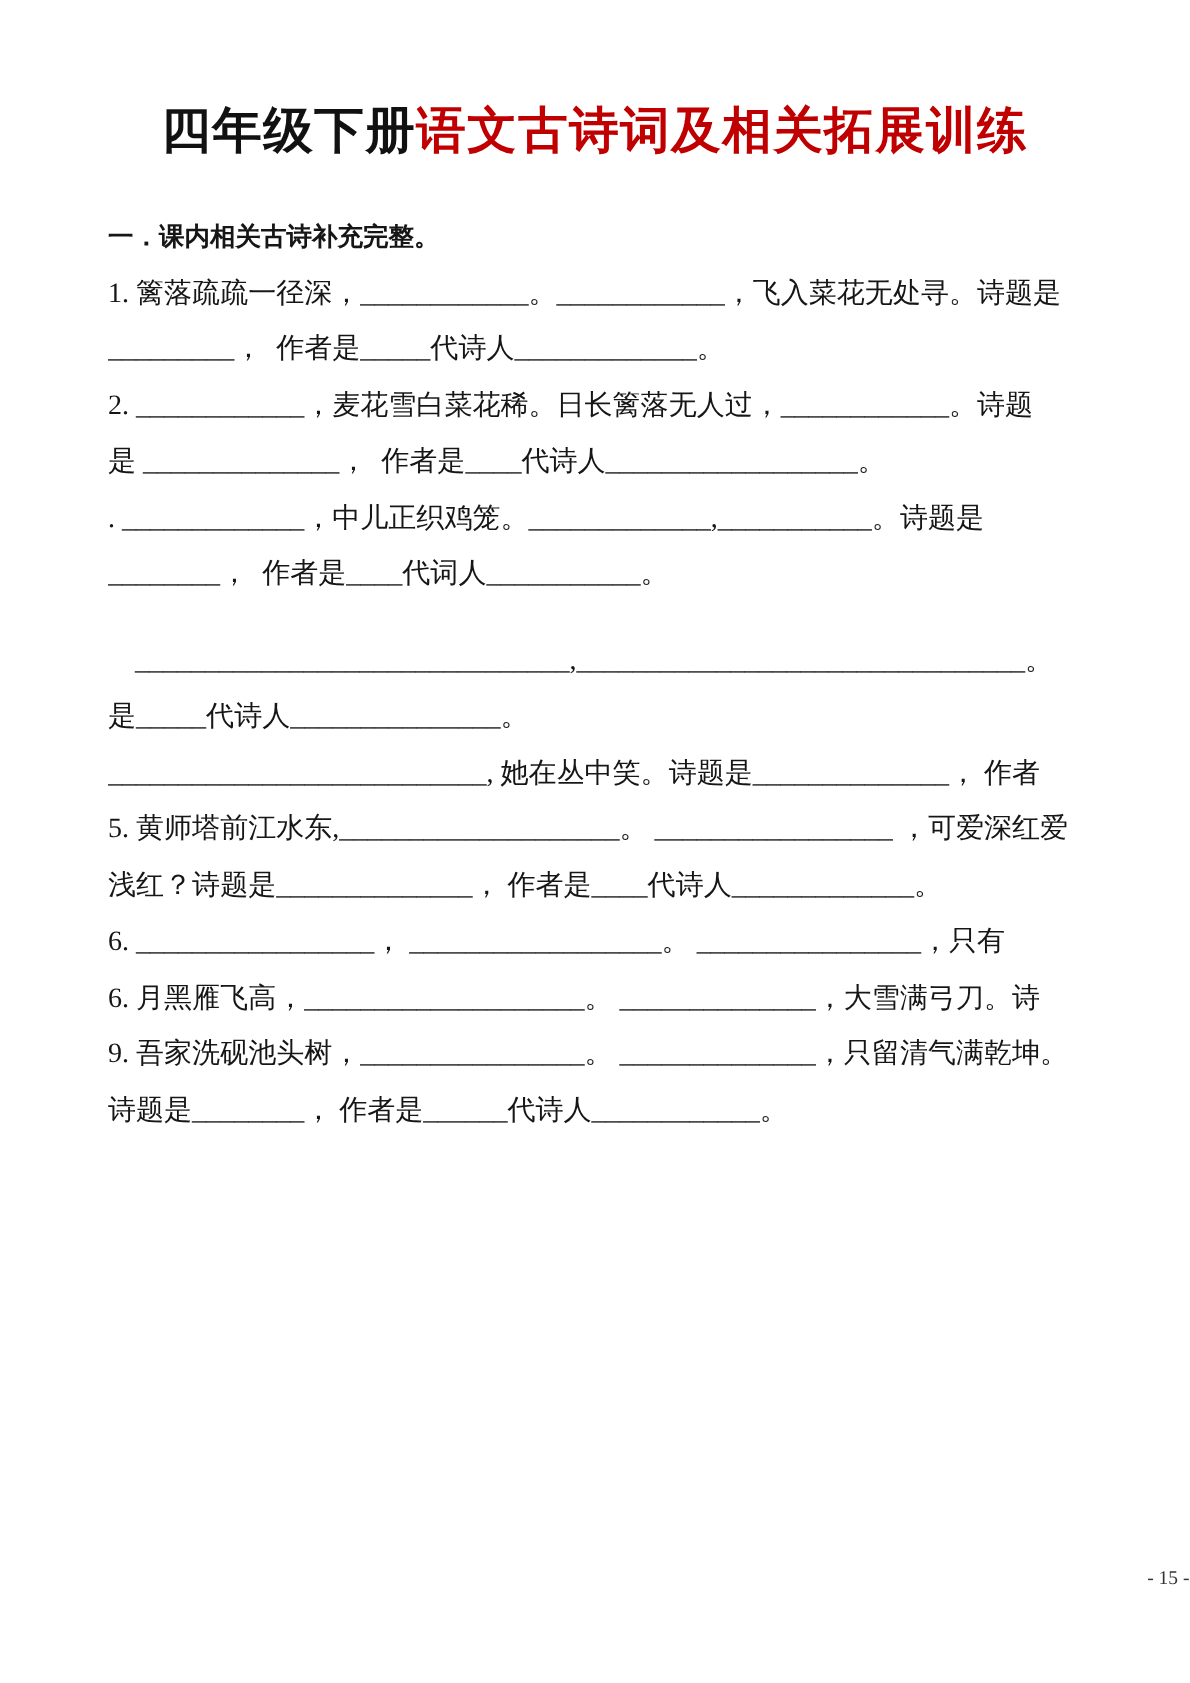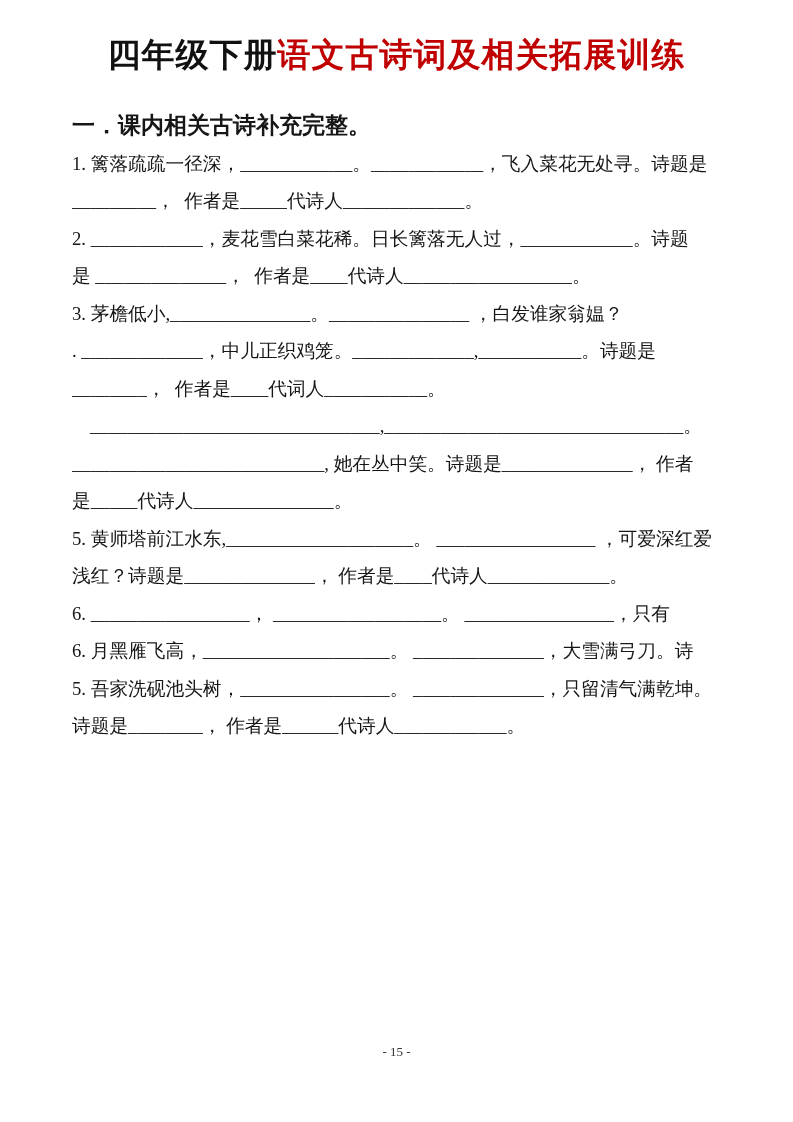--- a/index.html
+++ b/index.html
@@ -7,55 +7,55 @@
     position:relative;
     width:793px;
     height:1122px;
     background:#ffffff;
     overflow:hidden;
     font-family:"Liberation Serif","DejaVu Serif",serif;
     color:#161616;
   }
   .doc-title{
     margin:0;
-    padding-top:36px;
+    padding-top:68px;
     text-align:center;
     font-family:"Liberation Sans","DejaVu Sans",sans-serif;
     font-weight:bold;
     font-size:33px;
     letter-spacing:1px;
     line-height:1.15;
     color:#111111;
     white-space:nowrap;
   }
   .doc-title .accent{color:#c00000;}
   .section-heading{
     margin:40px 72px 0 72px;
-    font-size:23px;
+    font-size:17px;
     font-weight:bold;
     line-height:24px;
     white-space:pre;
   }
   .body-lines{
     margin:7px 30px 0 72px;
     font-size:18.7px;
     line-height:37.5px;
   }
   .body-lines p{
     margin:0;
     white-space:pre;
     overflow:hidden;
   }
-  .body-lines p.indent{padding-left:18px;}
+  .body-lines p.indent{padding-left:18px;margin-top:20px;}
   .page-footer{
     position:absolute;
     top:1044px;
     left:0;
     width:100%;
-    text-align:center;
+    text-align:right;
     font-size:13px;
     color:#333333;
   }
 </style>
 </head>
 <body>
 
 <div class="page">
 
   <h1 class="doc-title"><span>四年级下册</span><span class="accent">语文古诗词及相关拓展训练</span></h1>
@@ -68,47 +68,46 @@
       <p>1. 篱落疏疏一径深，____________。____________，飞入菜花无处寻。诗题是</p>
       <p>_________，  作者是_____代诗人_____________。</p>
     </div>
 
     <div>
       <p>2. ____________，麦花雪白菜花稀。日长篱落无人过，____________。诗题</p>
       <p>是 ______________，  作者是____代诗人__________________。</p>
     </div>
 
     <div>
-      <p>3. 茅檐低小,_______________。_______________ ，白发谁家翁媪？</p>
       <p>. _____________，中儿正织鸡笼。_____________,___________。诗题是</p>
       <p>________，  作者是____代词人___________。</p>
     </div>
 
     <div>
       <p class="indent">_______________________________,________________________________。</p>
+      <p>是_____代诗人_______________。</p>
       <p>___________________________, 她在丛中笑。诗题是______________， 作者</p>
-      <p>是_____代诗人_______________。</p>
     </div>
 
     <div>
       <p>5. 黄师塔前江水东,____________________。 _________________ ，可爱深红爱</p>
       <p>浅红？诗题是______________， 作者是____代诗人_____________。</p>
     </div>
 
     <div>
       <p>6. _________________， __________________。 ________________，只有</p>
     </div>
 
 
     <div>
       <p>6. 月黑雁飞高，____________________。 ______________，大雪满弓刀。诗</p>
     </div>
 
     <div>
-      <p>5. 吾家洗砚池头树，________________。 ______________，只留清气满乾坤。</p>
+      <p>9. 吾家洗砚池头树，________________。 ______________，只留清气满乾坤。</p>
       <p>诗题是________， 作者是______代诗人____________。</p>
     </div>
 
 
   </div>
 
   <div class="page-footer">- 15 -</div>
 
 </div>
 

